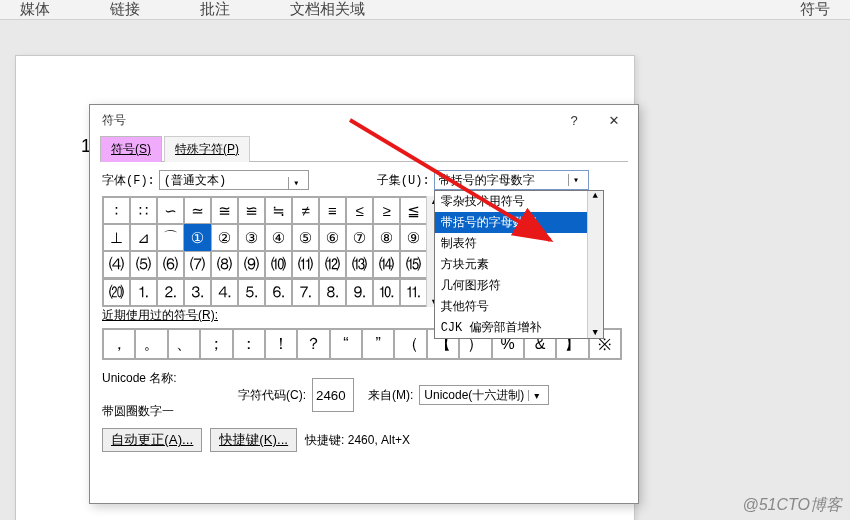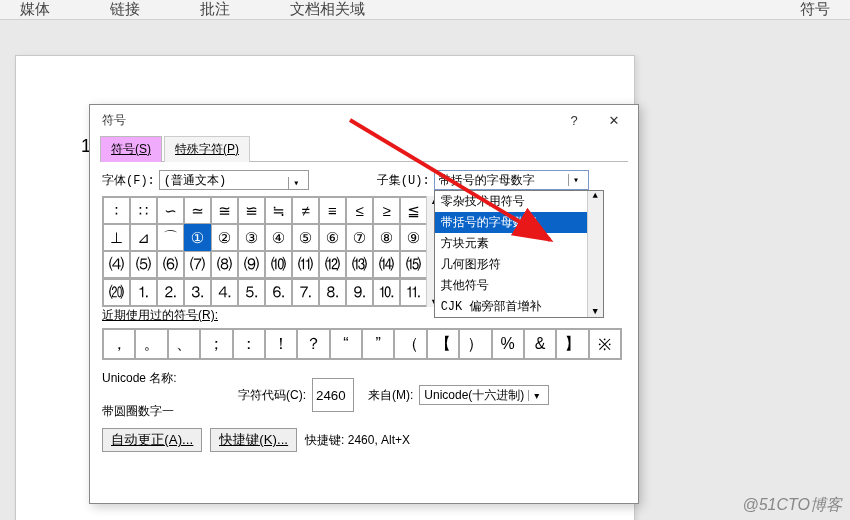--- a/index.html
+++ b/index.html
@@ -91,20 +91,21 @@
       <span class="label">子集(U):</span>
       <div class="subset-wrap">
         <div class="subset-sel">
           <span>带括号的字母数字</span>
           <span class="dd-btn">▾</span>
         </div>
         <div class="dropdown">
           <div class="dd-items" id="dd-items">
               <div class="dd-item">零杂技术用符号</div>
               <div class="dd-item sel">带括号的字母数字</div>
+              <div class="dd-item">制表符</div>
               <div class="dd-item">方块元素</div>
               <div class="dd-item">几何图形符</div>
               <div class="dd-item">其他符号</div>
               <div class="dd-item">CJK 偏旁部首增补</div>
             </div>
           <div class="dd-scroll">
               <span>▲</span>
               <span>▼</span>
             </div>
         </div>

